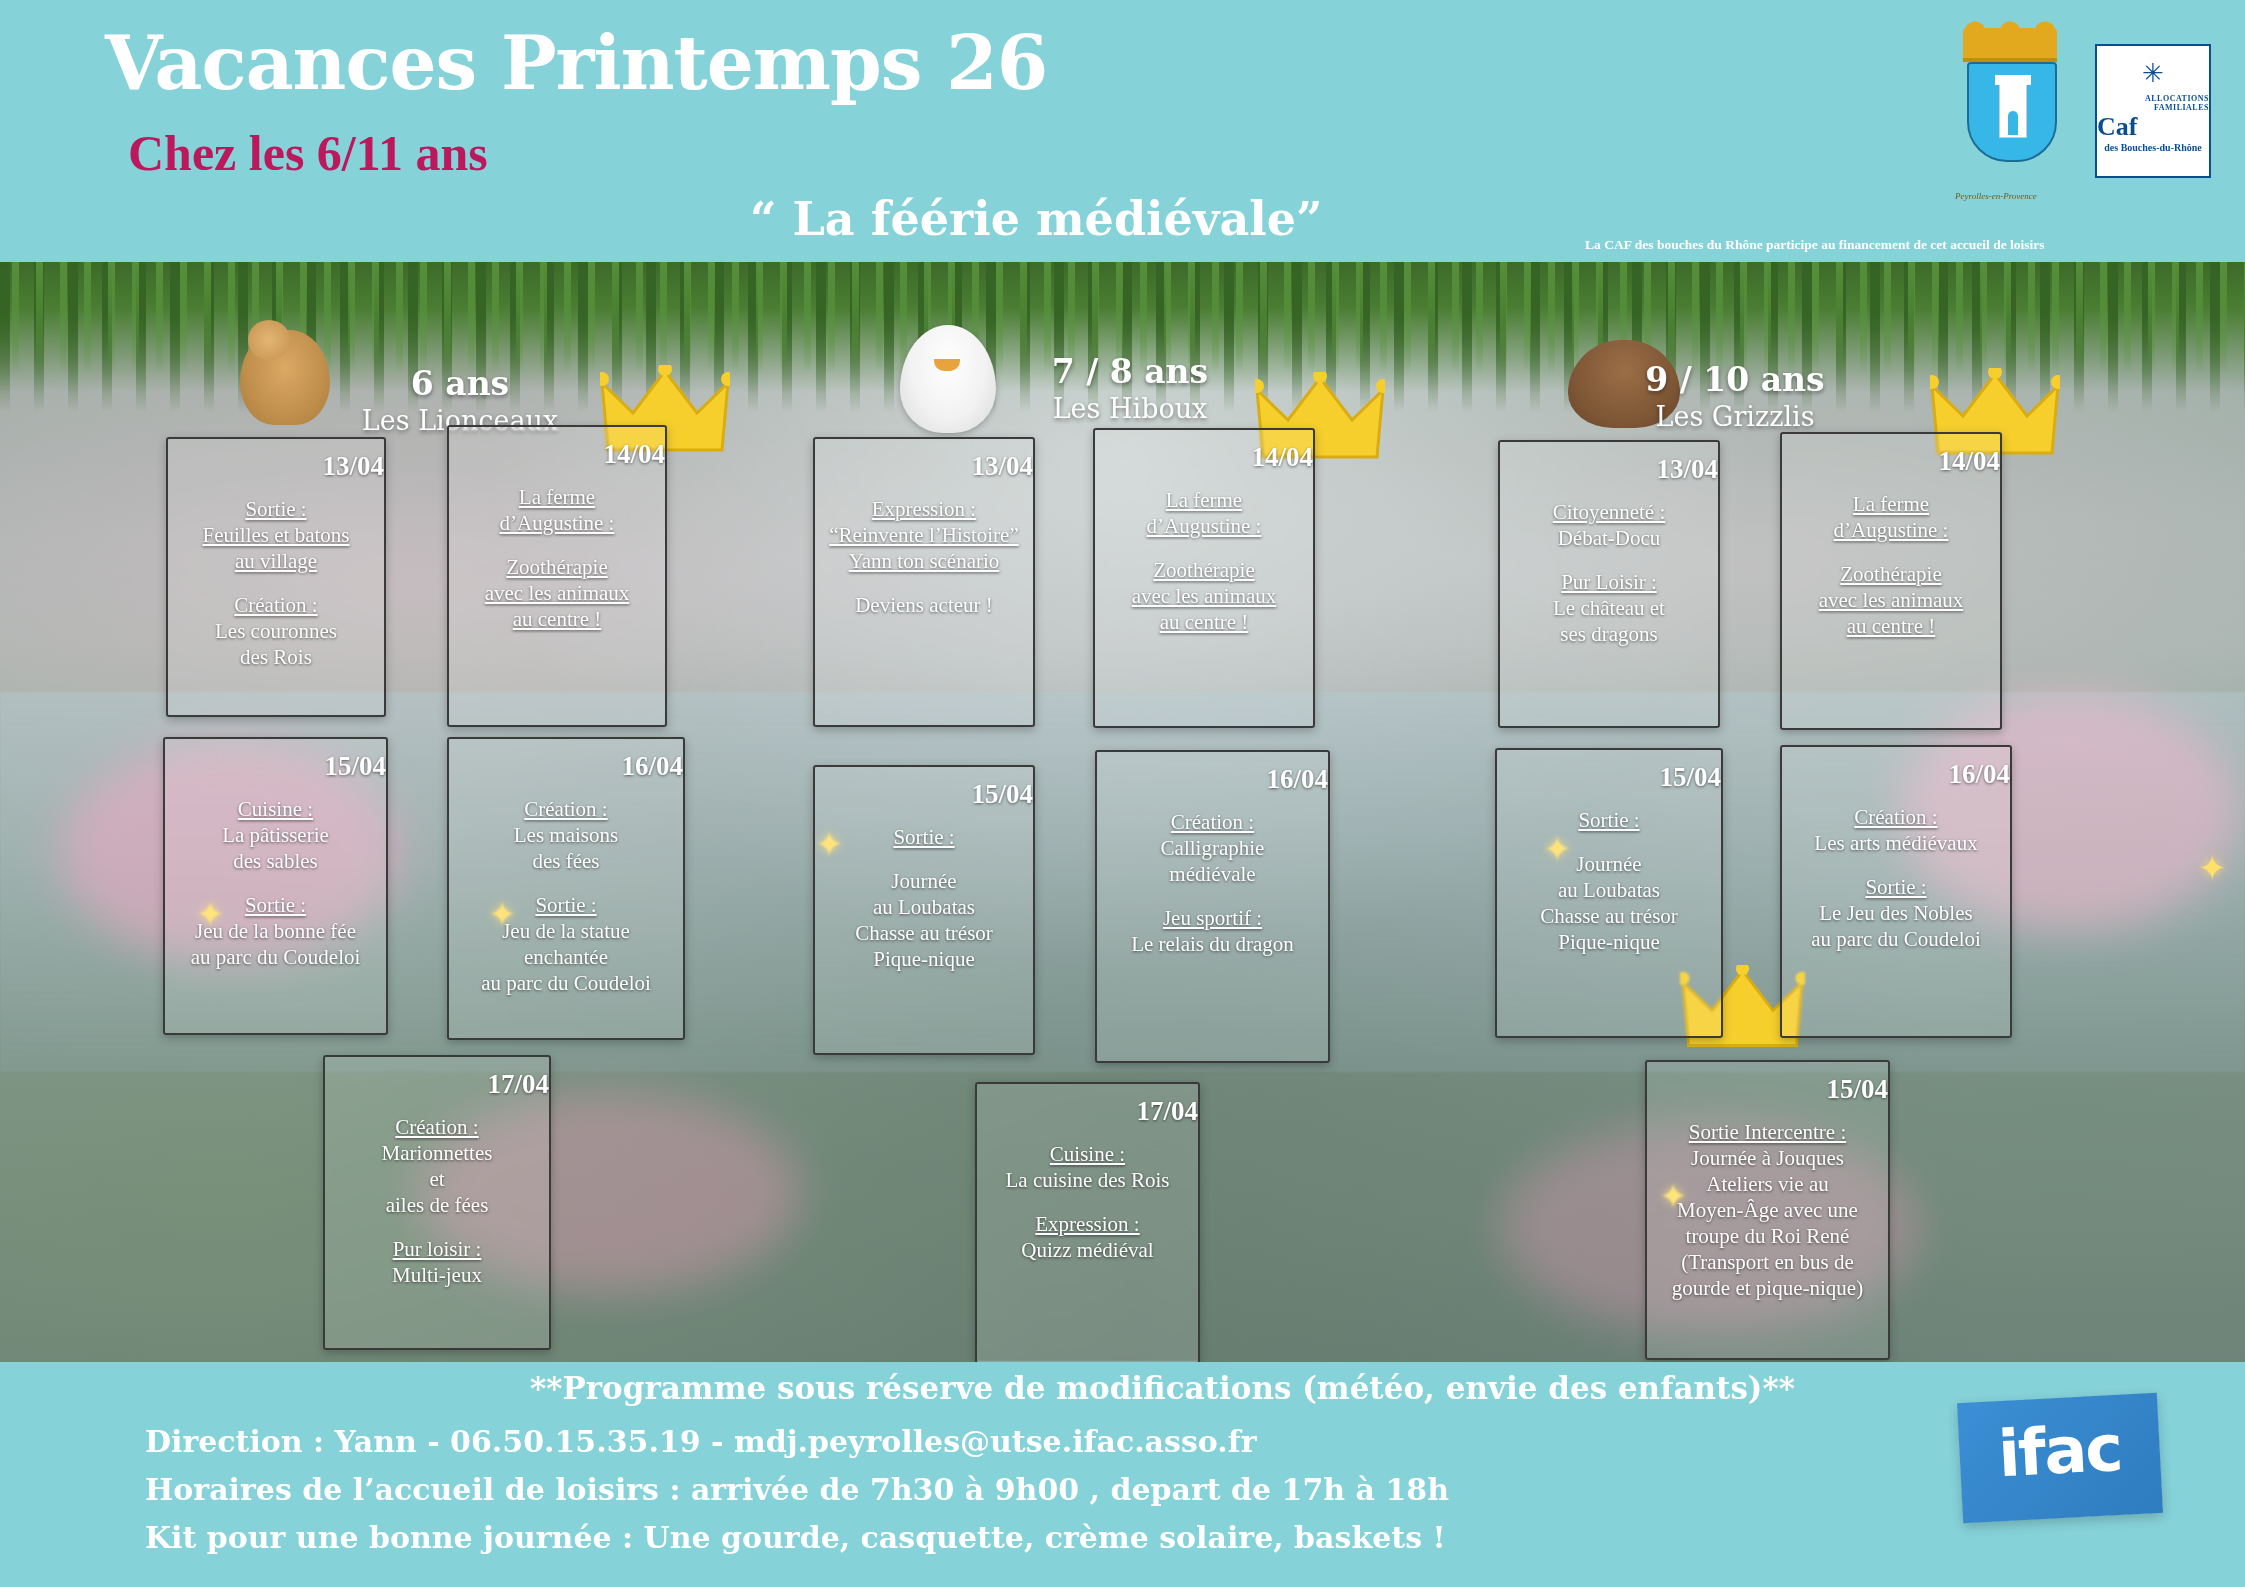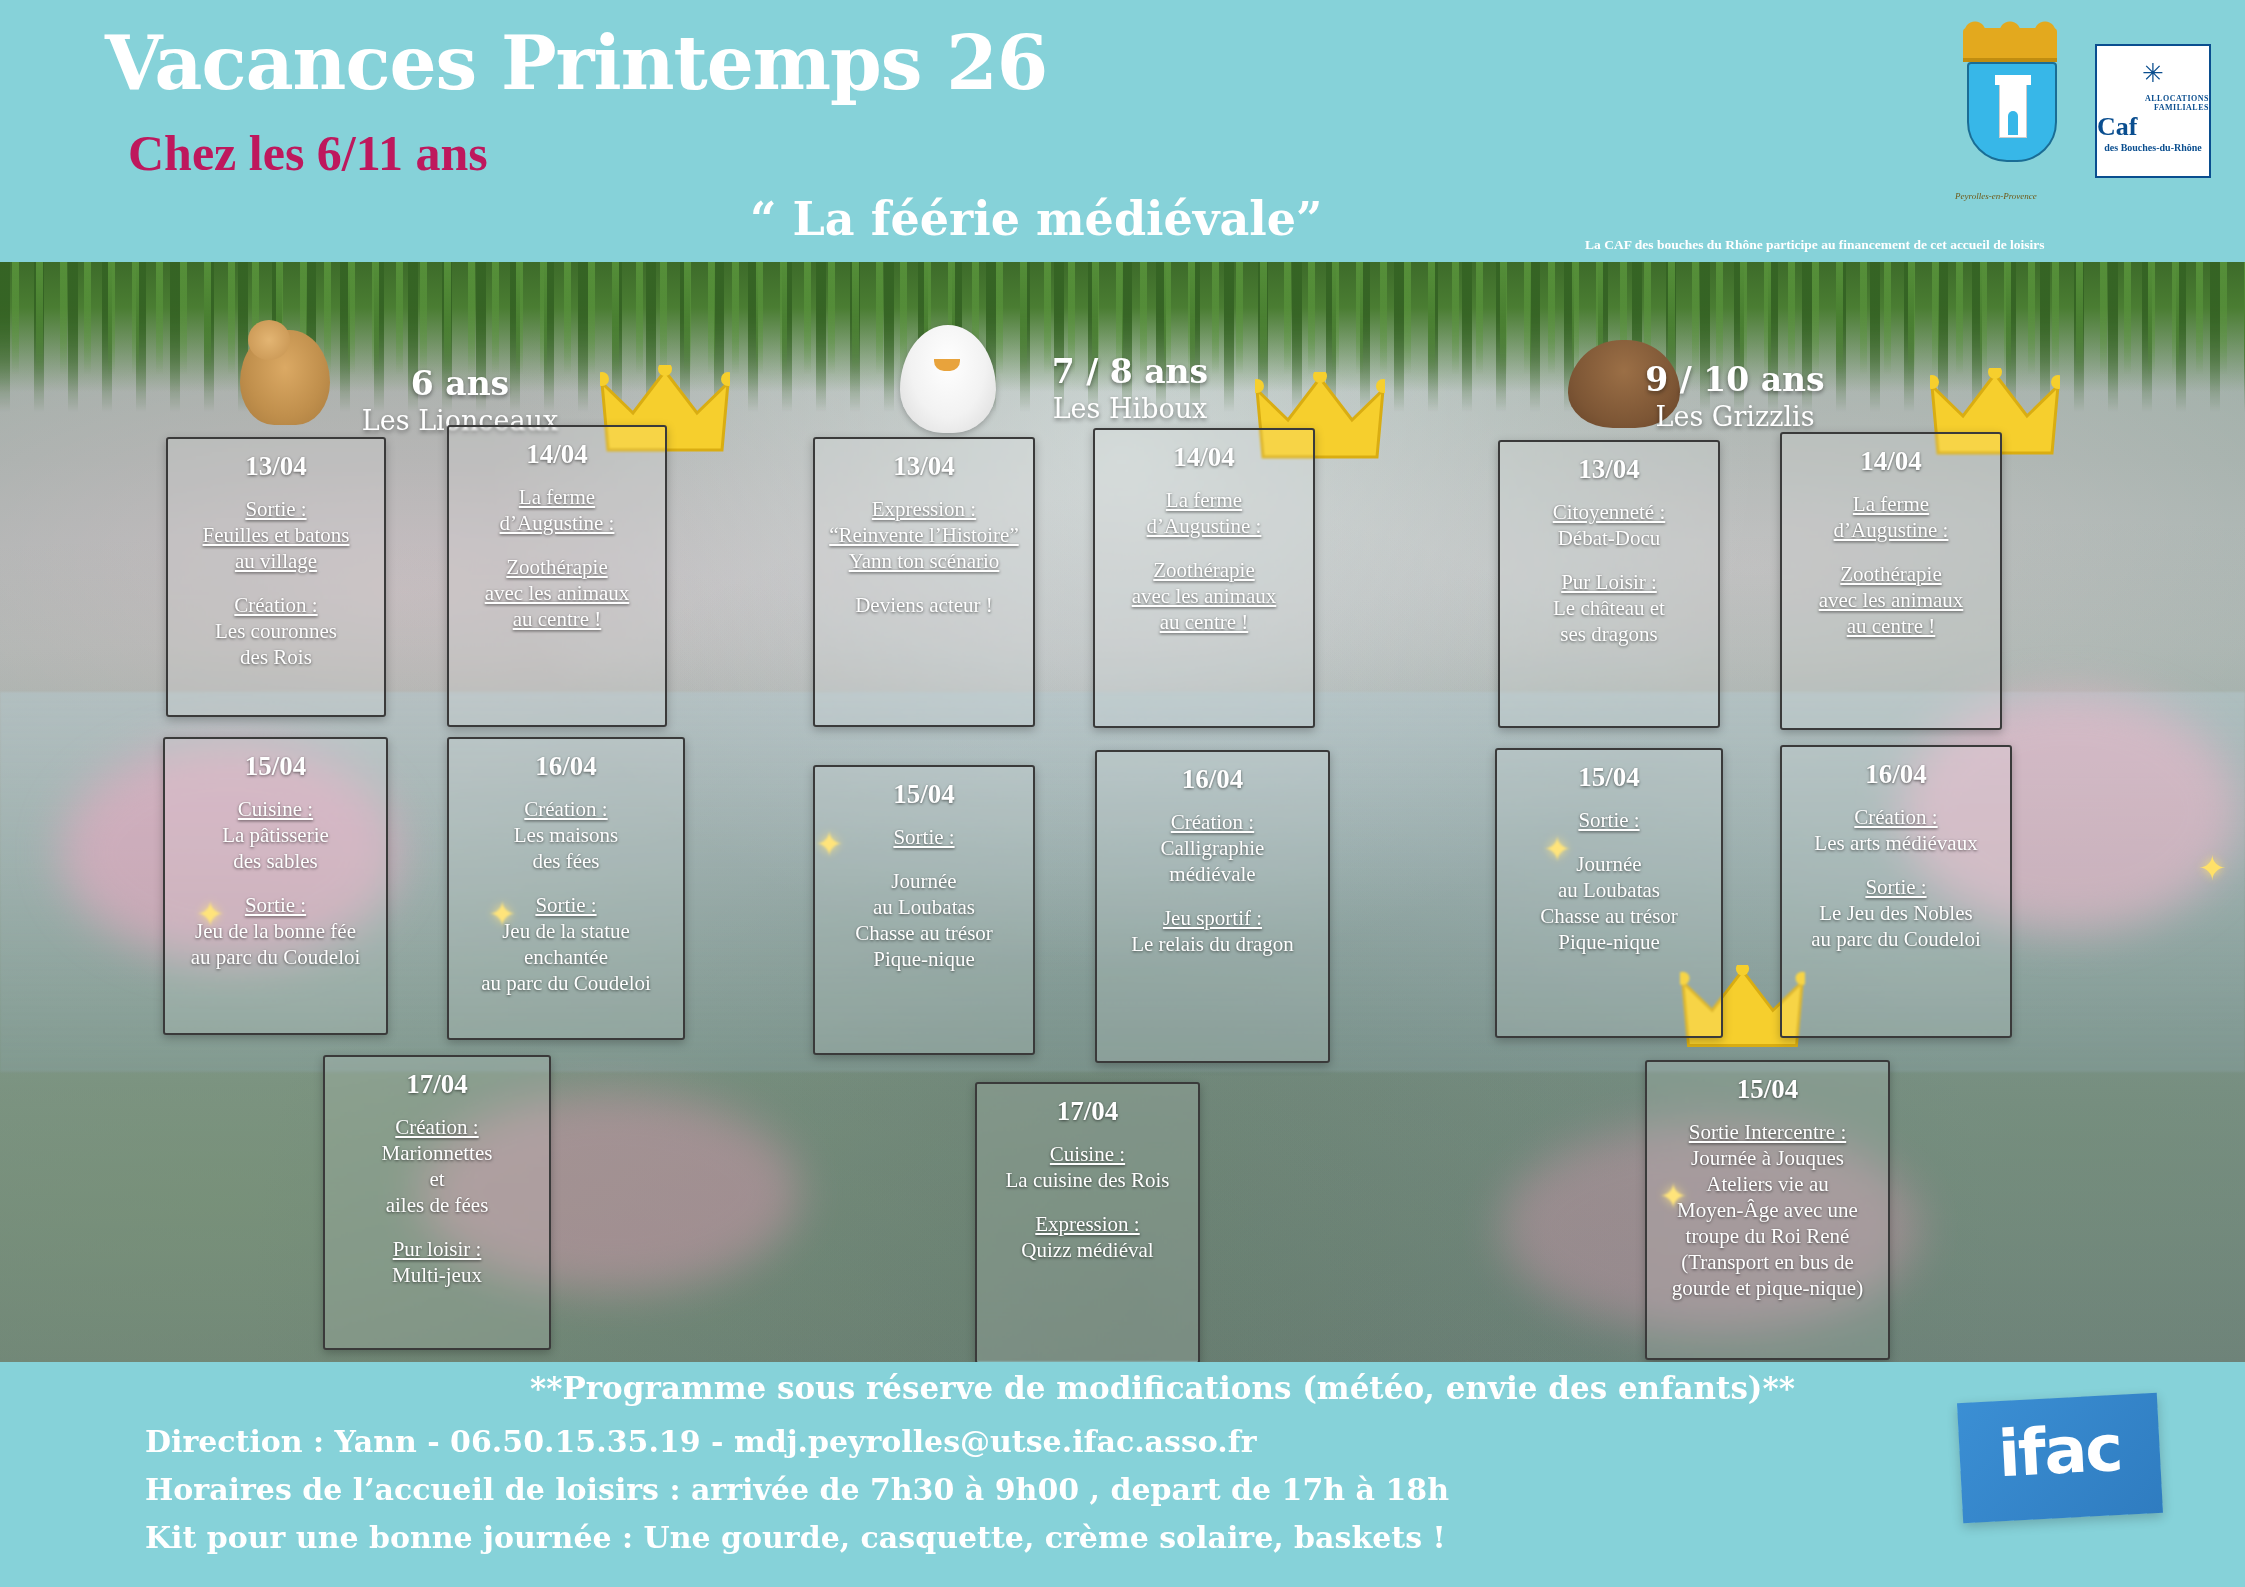--- a/index.html
+++ b/index.html
@@ -206,20 +206,21 @@
     text-align:center;
     font-family:"Liberation Serif", serif;
     box-shadow:0 3px 10px rgba(0,0,0,.25);
     backdrop-filter:blur(1px);
     padding-top:12px;
     box-sizing:border-box;
   }
   .card .date{
     font-size:27px;font-weight:bold;margin-bottom:14px;
     text-shadow:0 1px 3px rgba(0,0,0,.55);
+    text-align:right;
   }
   .card .line{
     font-size:21px;line-height:26px;
     text-shadow:0 1px 3px rgba(0,0,0,.6);
     padding:0 8px;
   }
   .card .line.u{text-decoration:underline;}
   .card .gap{height:18px;}
 
   

